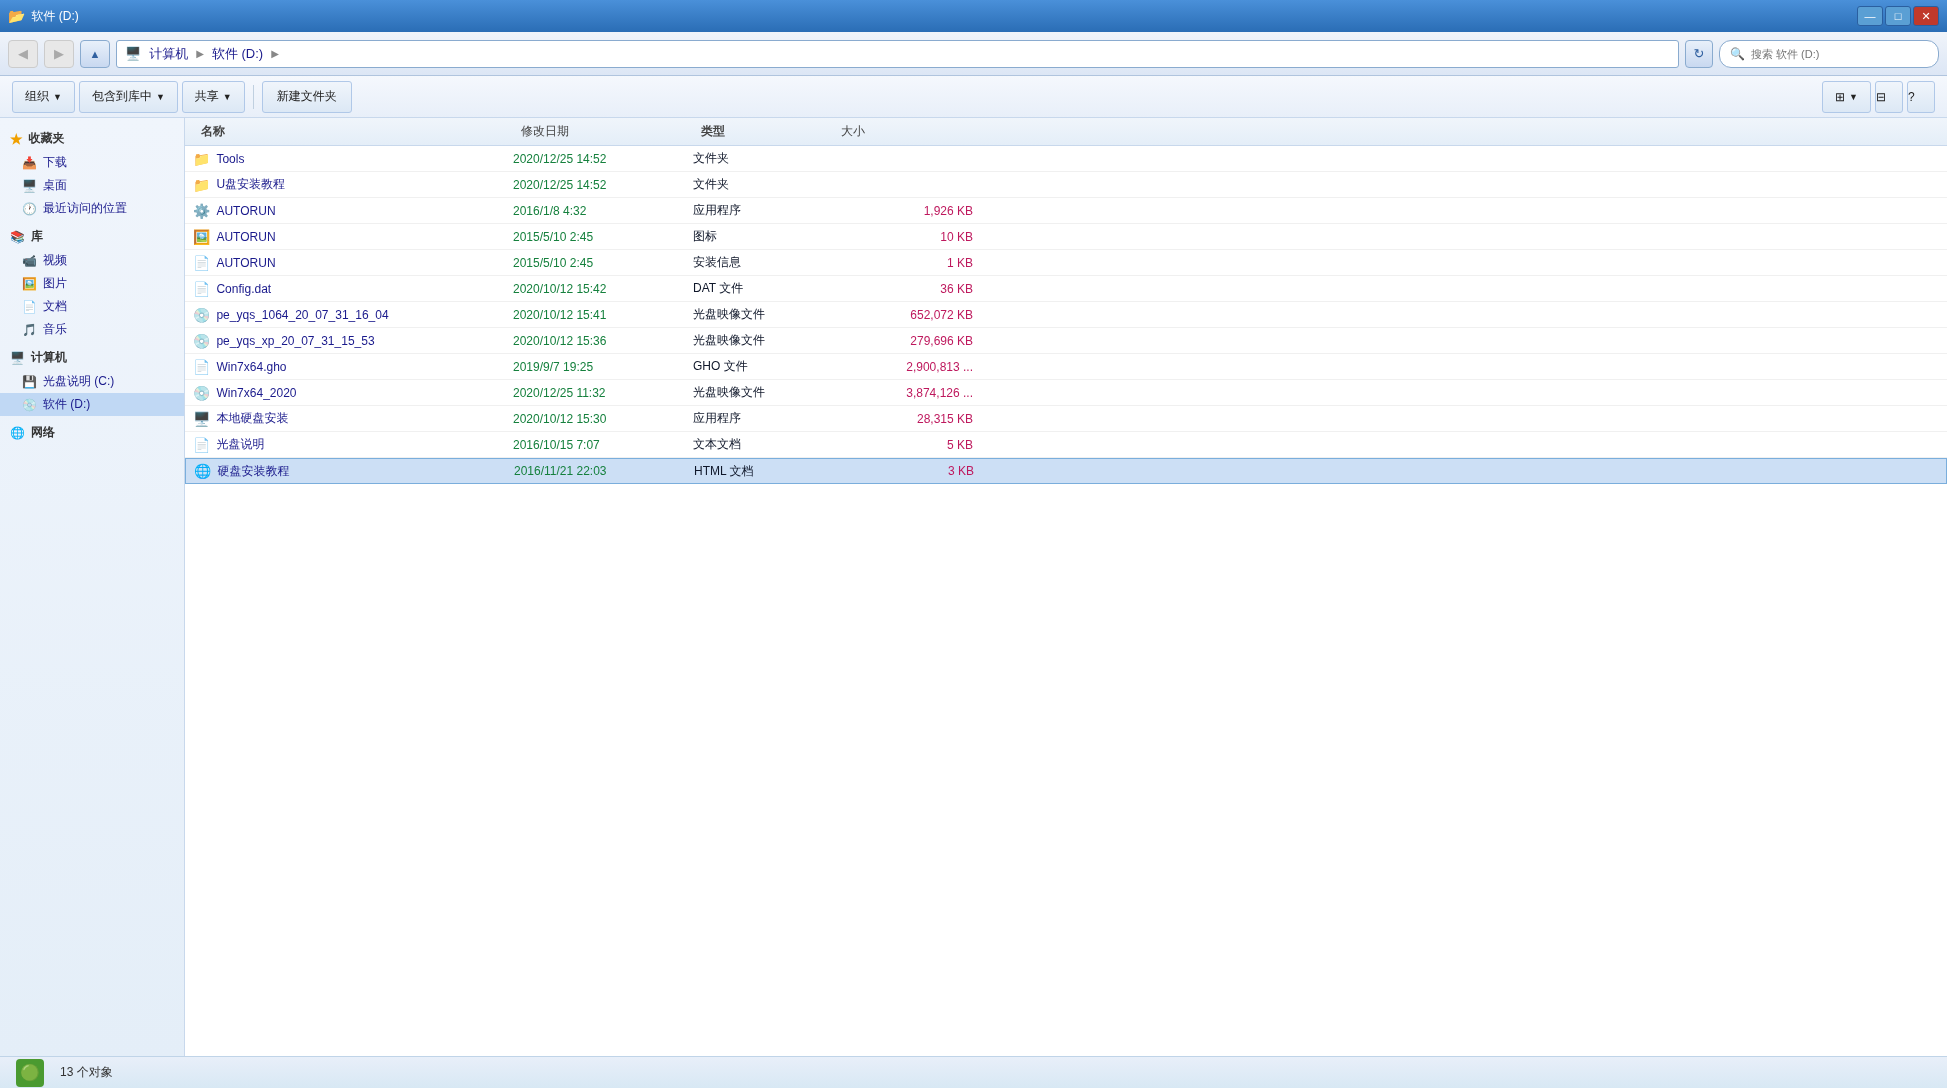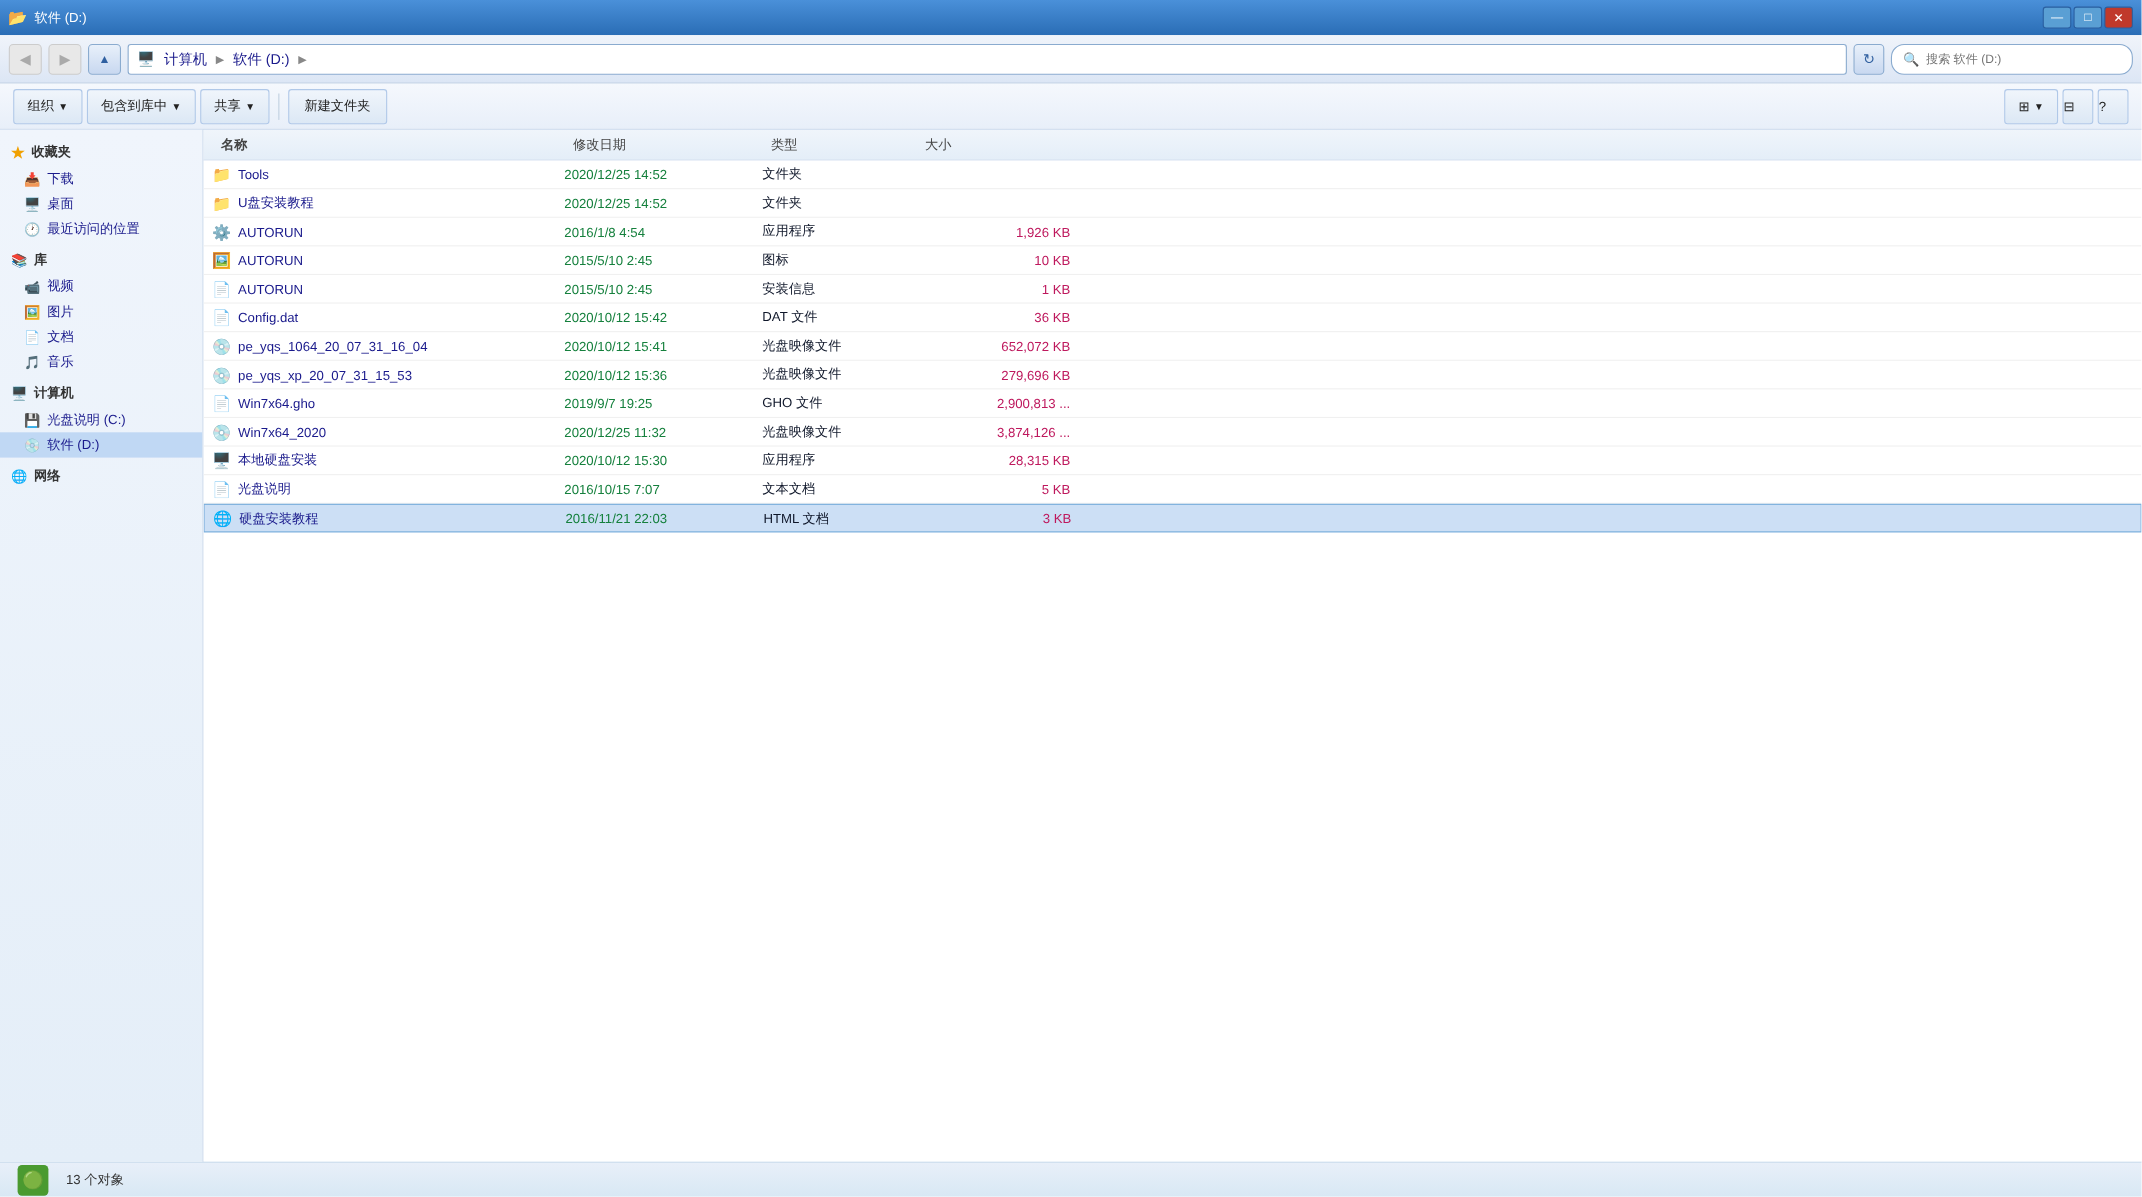--- a/index.html
+++ b/index.html
@@ -227,21 +227,21 @@
       font-size: 12px;
       color: #444;
       cursor: pointer;
       padding: 0 8px;
       height: 100%;
       display: flex;
       align-items: center;
     }
     .col-name { width: 320px; font-weight: bold; }
     .col-date { width: 180px; }
-    .col-type { width: 140px; }
+    .col-type { width: 140px; font-weight: bold; }
     .col-size { width: 140px; text-align: right; }
 
     
     .file-list {
       flex: 1;
       overflow-y: auto;
       background: white;
     }
     .file-row {
       display: flex;
@@ -451,21 +451,21 @@
       </div>
       <div class="file-cell date">2020/12/25 14:52</div>
       <div class="file-cell type">文件夹</div>
       <div class="file-cell size"></div>
     </div>
         <div class="file-row">
       <div class="file-cell name">
         <span class="file-icon">⚙️</span>
         <span>AUTORUN</span>
       </div>
-      <div class="file-cell date">2016/1/8 4:54</div>
+      <div class="file-cell date">2016/1/8 4:32</div>
       <div class="file-cell type">应用程序</div>
       <div class="file-cell size">1,926 KB</div>
     </div>
         <div class="file-row">
       <div class="file-cell name">
         <span class="file-icon">🖼️</span>
         <span>AUTORUN</span>
       </div>
       <div class="file-cell date">2015/5/10 2:45</div>
       <div class="file-cell type">图标</div>

